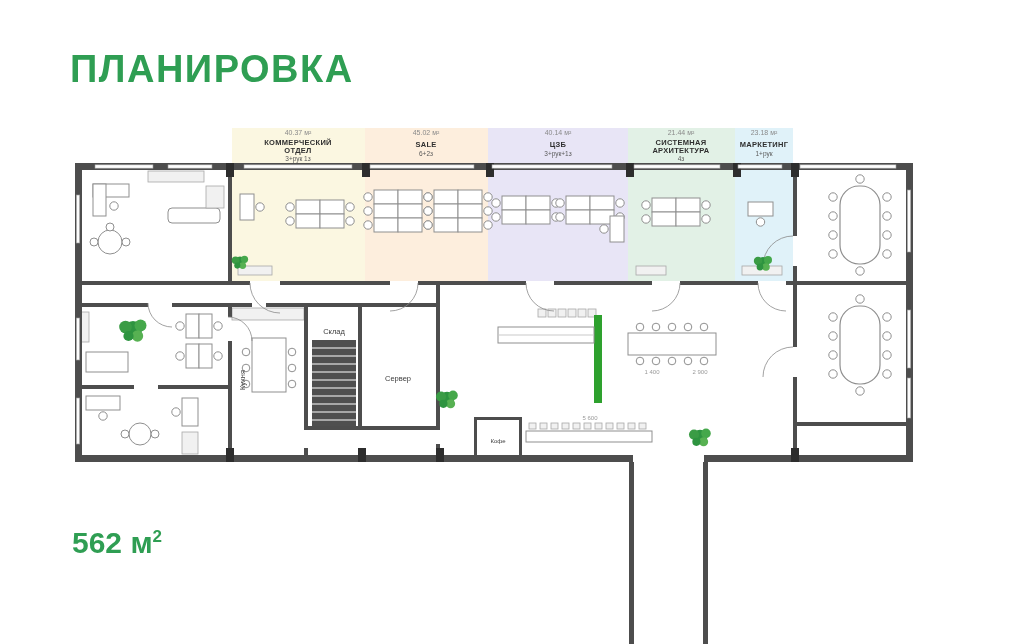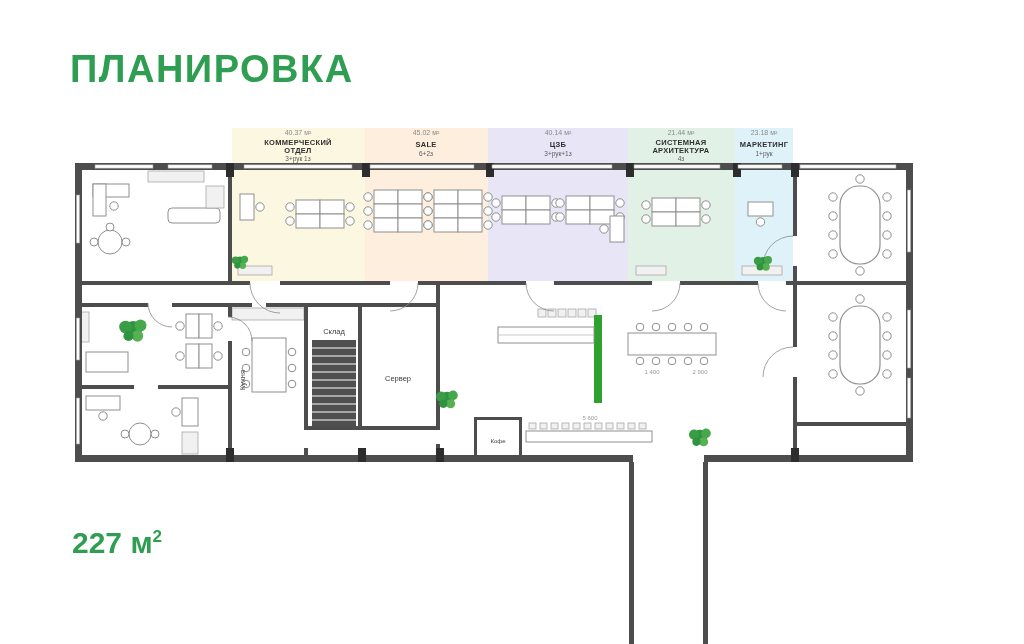--- a/index.html
+++ b/index.html
@@ -320,15 +320,15 @@
       <text class="room-label" transform="translate(245,380) rotate(-90)" text-anchor="middle">Кухня</text>
       <text class="room-label" x="334" y="334" text-anchor="middle">Склад</text>
       <text class="room-label" x="398" y="381" text-anchor="middle">Сервер</text>
       <text class="room-label-sm" x="498" y="443" text-anchor="middle">Кофе</text>
       <text class="dim" x="652" y="374" text-anchor="middle">1 400</text>
       <text class="dim" x="700" y="374" text-anchor="middle">2 900</text>
       <text class="dim" x="590" y="420" text-anchor="middle">5 600</text>
     </g>
   </svg>
 
-  <div class="total"><span>227 м</span><sup>2</sup></div>
+  <div class="total"><span>562 м</span><sup>2</sup></div>
 
 </div>
 
 </body></html>

